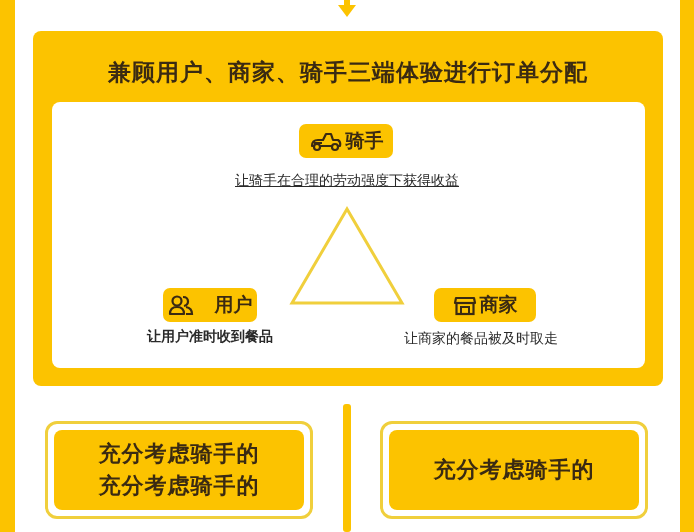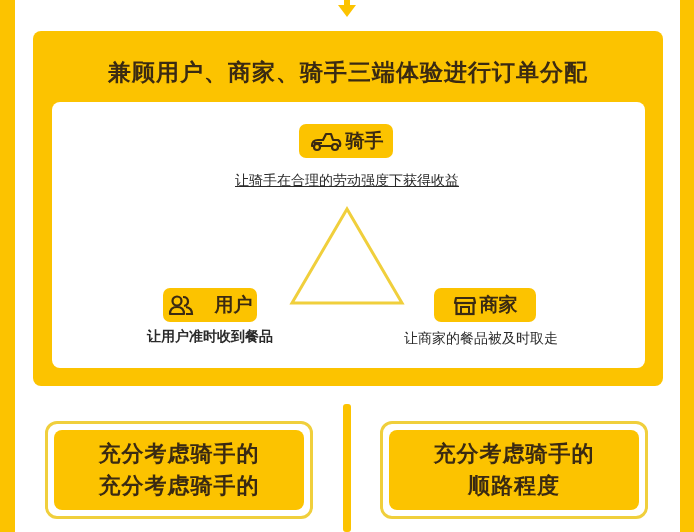--- a/index.html
+++ b/index.html
@@ -111,15 +111,14 @@
 
 <div class="factor-box" style="left:45px;">
   <div class="factor-inner">
     <span>充分考虑骑手的</span>
     <span>充分考虑骑手的</span>
   </div>
 </div>
 <div class="factor-box" style="left:380px;">
   <div class="factor-inner">
     <span>充分考虑骑手的</span>
-    <span>顺路程度</span>
   </div>
 </div>
 
 </body></html>

